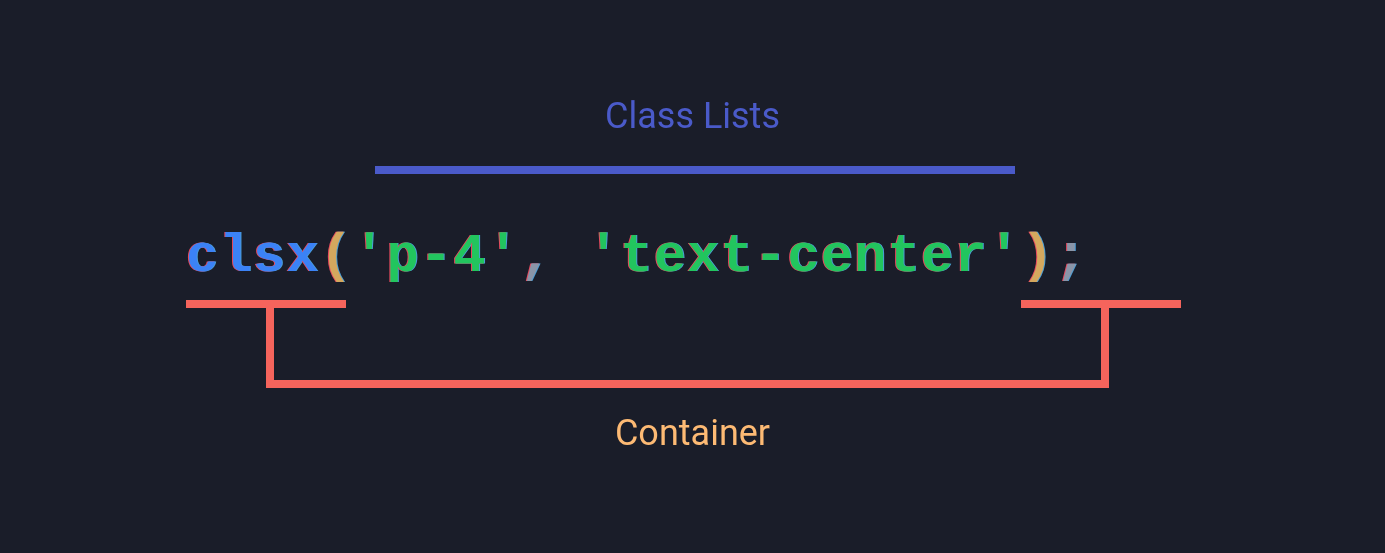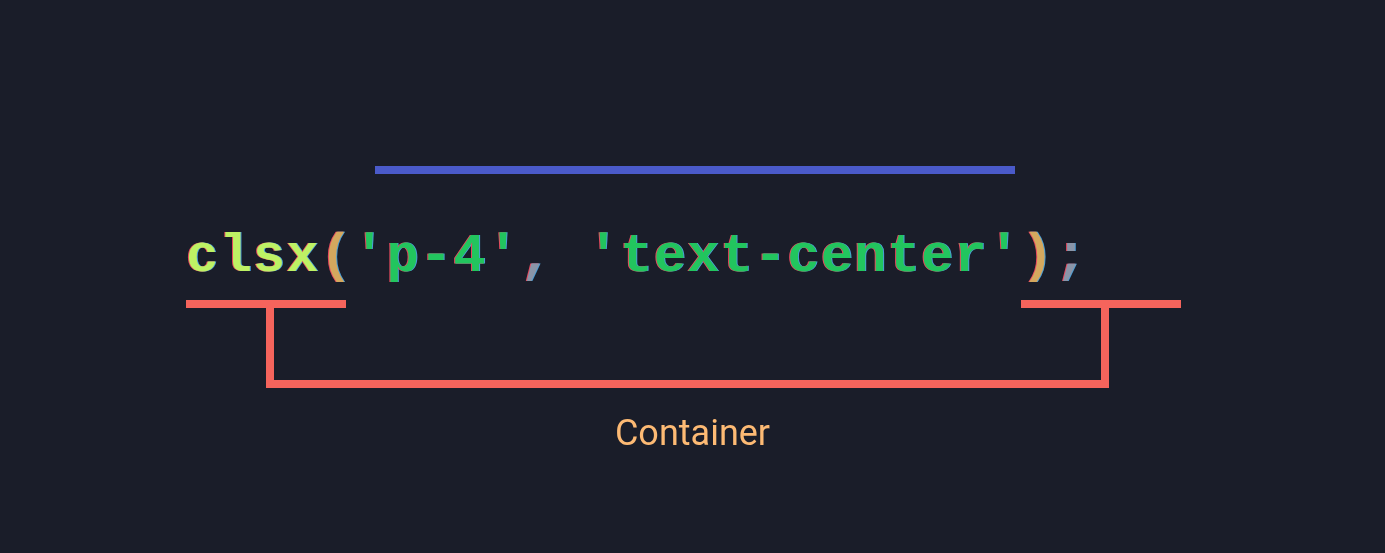--- a/index.html
+++ b/index.html
@@ -41,21 +41,21 @@
     position: absolute;
     top: 226px;
     left: 186px;
     font-family: 'Consolas', 'Monaco', 'Courier New', monospace;
     font-size: 54px;
     letter-spacing: 1px;
     white-space: nowrap;
     font-weight: 600;
   }
   .tok-fn {
-    color: #bef264;
+    color: #3b82f6;
     text-shadow: -1px 0 #e84a5f, 1px 0 #4a9fd8;
   }
   .tok-paren {
     color: #d4a85e;
     text-shadow: -1px 0 #e84a5f, 1px 0 #4a9fd8;
   }
   .tok-str {
     color: #22c55e;
     text-shadow: -1px 0 #e84a5f, 1px 0 #4a9fd8;
   }
@@ -115,20 +115,21 @@
     color: #fdba74;
     font-size: 36px;
     font-weight: 400;
   }
 </style>
 </head>
 <body>
 
 <div class="diagram">
 
+  <div class="top-label">Class Lists</div>
 
   <div class="top-bar"></div>
 
   <div class="code-line">
     <span class="tok-fn">clsx</span><span class="tok-paren">(</span><span class="tok-str">'p-4'</span><span class="tok-punct">,</span><span> </span><span class="tok-str">'text-center'</span><span class="tok-paren">)</span><span class="tok-punct">;</span>
   </div>
 
   <div class="bottom-bracket">
     <div class="bracket-left-tick"></div>
     <div class="bracket-left-drop"></div>

